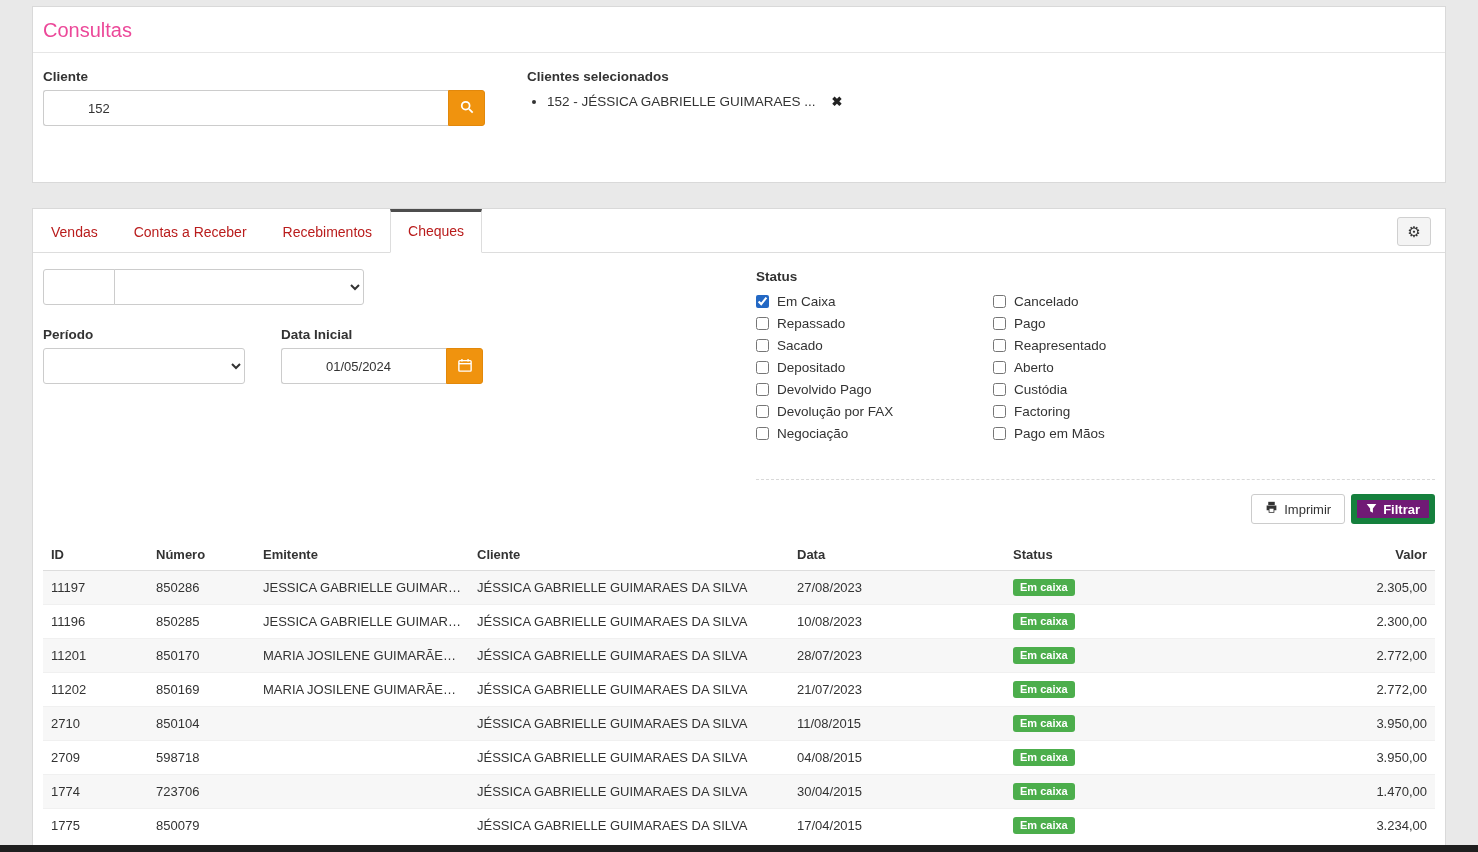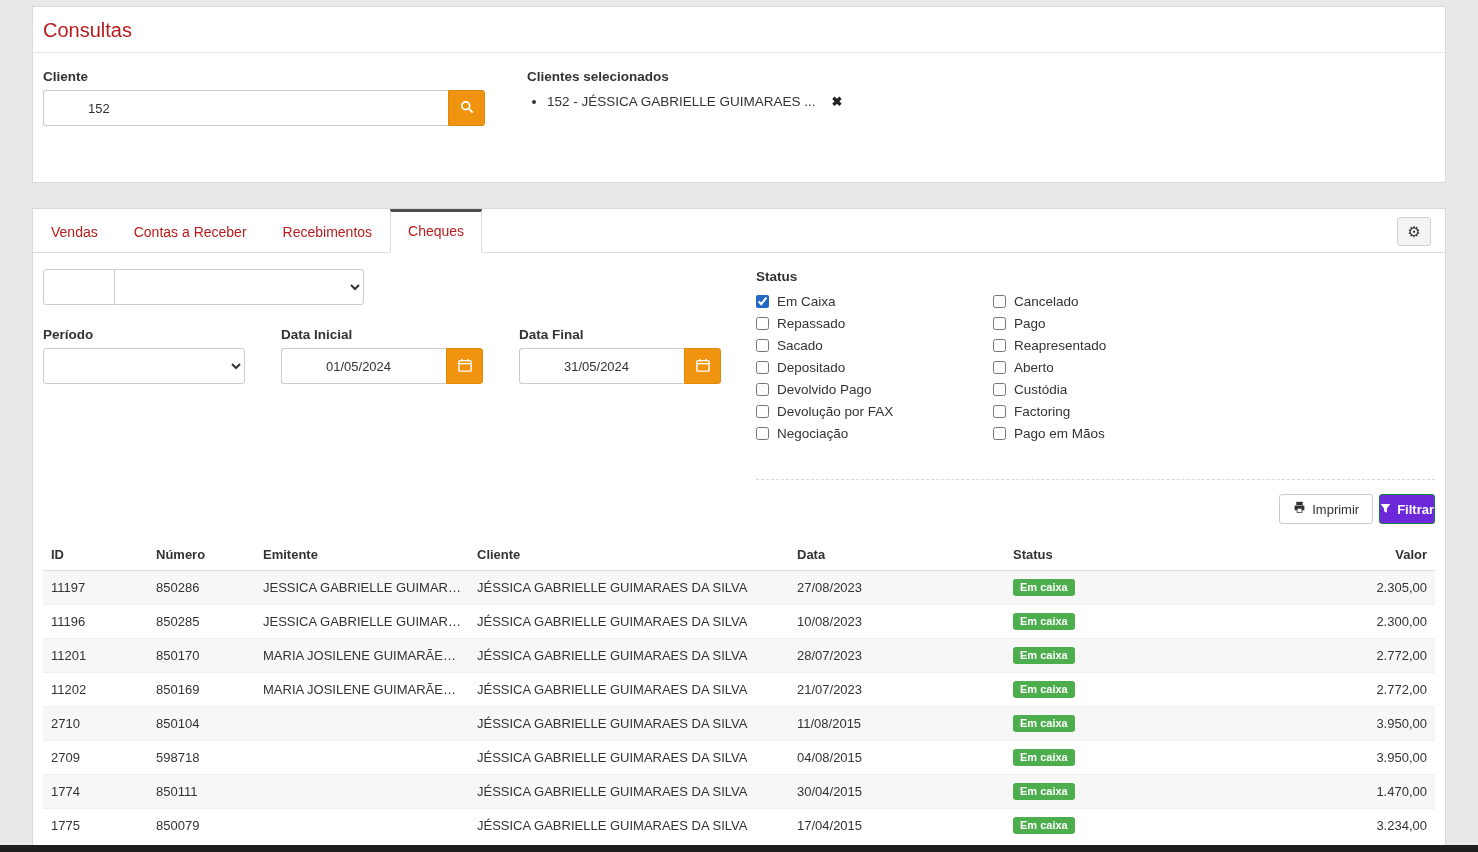--- a/index.html
+++ b/index.html
@@ -6,21 +6,21 @@
   html,body { margin:0; padding:0; }
   body {
     width:1478px; height:852px; overflow:hidden; position:relative;
     background:#e9e9e9;
     font-family:"Liberation Sans", sans-serif;
     color:#333;
   }
   .panel { background:#fff; border:1px solid #d9d9d9; margin:0 32px; }
   #panel-consultas { margin-top:6px; }
   .panel-header {
-    font-size:20px; color:#b91c1c; padding:12px 10px 10px;
+    font-size:20px; color:#ec4899; padding:12px 10px 10px;
     border-bottom:1px solid #e6e6e6;
   }
   .panel-body { display:flex; padding:16px 10px 56px; }
   .form-label { display:block; font-weight:bold; font-size:13.5px; color:#333; margin:0 0 6px; }
   .input-group { display:flex; }
   input[type=text] {
     height:36px; border:1px solid #ccc; padding:0 10px; font-size:13px; color:#333;
     border-radius:3px; outline:none; font-family:"Liberation Sans",sans-serif;
   }
   .input-group input { border-radius:3px 0 0 3px; border-right:none;padding-left:44px; }
@@ -76,21 +76,21 @@
   .status-item input { width:13px; height:13px; margin:0 8px 0 0; accent-color:#2368c4; cursor:pointer; }
 
   .actions-wrap { margin:35px 10px 0 723px; border-top:1px dashed #d9d9d9; padding-top:14px;
     display:flex; justify-content:flex-end; gap:6px; }
   .btn-imprimir {
     height:30px; padding:0 13px; background:#fff; border:1px solid #ccc; border-radius:3px;
     font-size:13px; color:#333; display:flex; align-items:center; gap:6px; cursor:pointer;
     font-family:"Liberation Sans",sans-serif;
   }
   .btn-filtrar {
-    height:30px; padding:0 0; background:#6d28d9; border:1px solid #15803d; border-radius:3px;
+    height:30px; padding:0 9px; background:#701a75; border:6px solid #15803d; border-radius:3px;
     font-size:13px; color:#fff; font-weight:bold; display:flex; align-items:center; gap:6px;
     cursor:pointer; font-family:"Liberation Sans",sans-serif;
   }
 
   .table-wrap { margin-top:15px; }
   table { width:calc(100% - 20px); margin:0 10px; border-collapse:collapse; font-size:13px; color:#333; table-layout:fixed; }
   th { text-align:left; padding:8px; border-bottom:1px solid #ddd; font-size:13px; font-weight:bold; }
   td { padding:8px; border-top:1px solid #f0f0f0; overflow:hidden; white-space:nowrap; text-overflow:ellipsis; }
   thead th { border-top:none; }
   tbody tr:nth-child(odd) { background:#f7f7f7; }
@@ -168,36 +168,20 @@
                 <svg width="14" height="14" viewBox="0 0 16 16">
                   <rect x="1" y="3" width="14" height="12" rx="1" fill="none" stroke="#fff" stroke-width="1.6"></rect>
                   <line x1="1" y1="6.5" x2="15" y2="6.5" stroke="#fff" stroke-width="1.6"></line>
                   <line x1="4.5" y1="1" x2="4.5" y2="4" stroke="#fff" stroke-width="1.6"></line>
                   <line x1="11.5" y1="1" x2="11.5" y2="4" stroke="#fff" stroke-width="1.6"></line>
                 </svg>
               </span>
             </button>
           </div>
         </div>
-        <div class="fgroup">
-          <label class="form-label">Data Final</label>
-          <div class="input-group">
-            <input type="text" class="date-input" value="31/05/2024" style="">
-            <button class="btn-orange">
-              <span>
-                <svg width="14" height="14" viewBox="0 0 16 16">
-                  <rect x="1" y="3" width="14" height="12" rx="1" fill="none" stroke="#fff" stroke-width="1.6"></rect>
-                  <line x1="1" y1="6.5" x2="15" y2="6.5" stroke="#fff" stroke-width="1.6"></line>
-                  <line x1="4.5" y1="1" x2="4.5" y2="4" stroke="#fff" stroke-width="1.6"></line>
-                  <line x1="11.5" y1="1" x2="11.5" y2="4" stroke="#fff" stroke-width="1.6"></line>
-                </svg>
-              </span>
-            </button>
-          </div>
-        </div>
       </div>
     </div>
 
     <div class="filters-right">
       <label class="form-label">Status</label>
       <div class="status-cols">
         <div class="status-col">
   <label class="status-item">
     <input type="checkbox" checked="" style="">
     <span>Em Caixa</span>
@@ -376,21 +360,21 @@
     <td class="col-cli">JÉSSICA GABRIELLE GUIMARAES DA SILVA</td>
     <td class="col-data">04/08/2015</td>
     <td class="col-status">
       <span class="badge">Em caixa</span>
     </td>
     <td class="col-valor">3.950,00</td>
   </tr>
 
   <tr>
     <td class="col-id">1774</td>
-    <td class="col-num">850111</td>
+    <td class="col-num">723706</td>
     <td class="col-emi"></td>
     <td class="col-cli">JÉSSICA GABRIELLE GUIMARAES DA SILVA</td>
     <td class="col-data">30/04/2015</td>
     <td class="col-status">
       <span class="badge">Em caixa</span>
     </td>
     <td class="col-valor">1.470,00</td>
   </tr>
 
   <tr>

